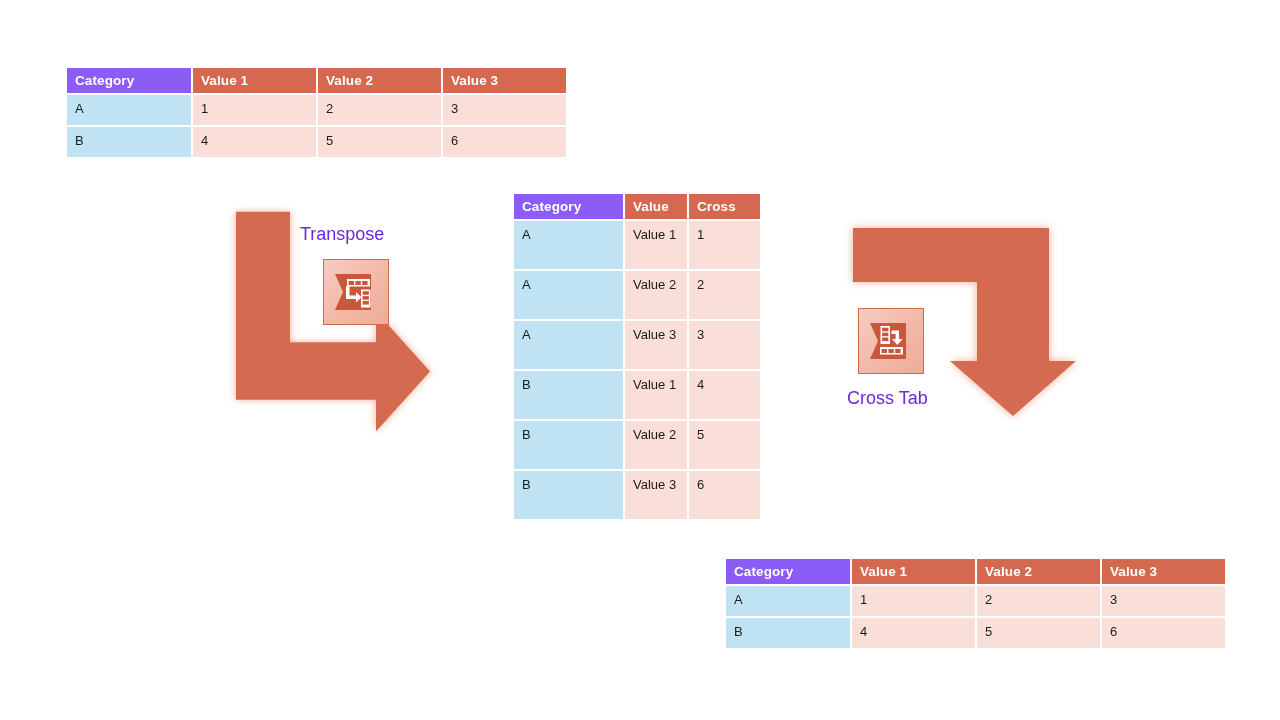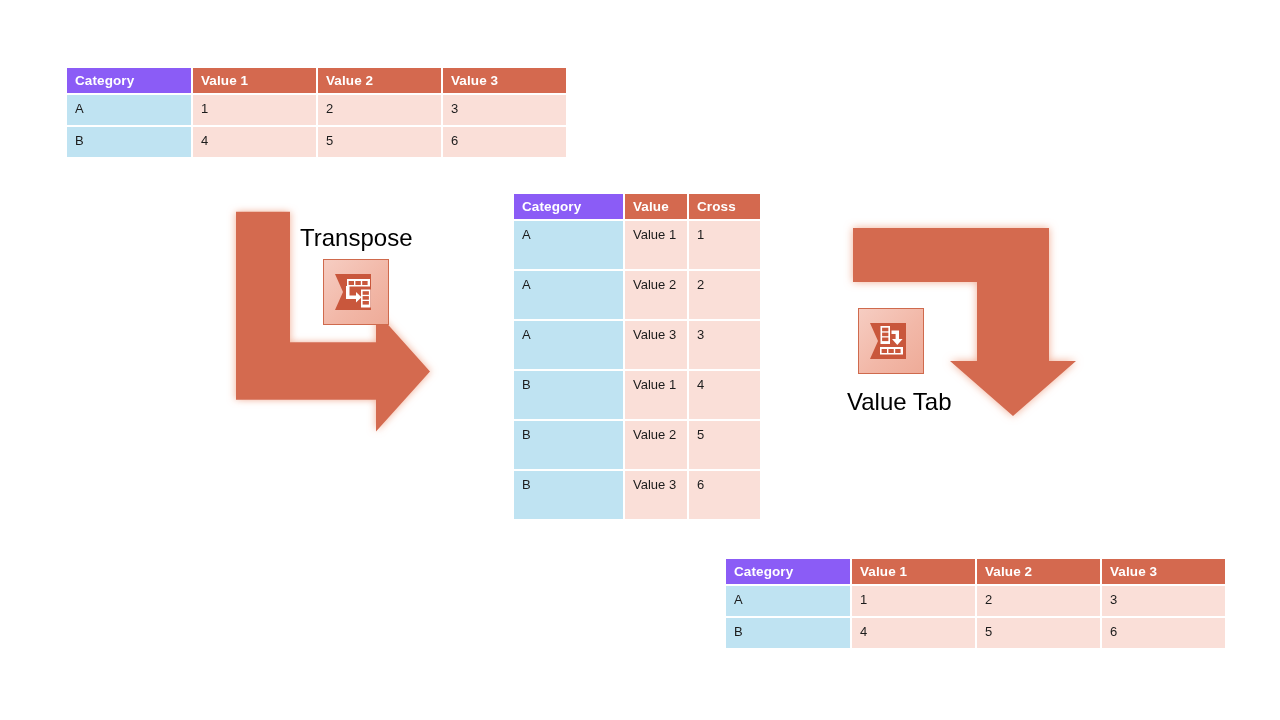--- a/index.html
+++ b/index.html
@@ -106,22 +106,22 @@
   .tile-glyph {
     position: absolute;
     left: 50%;
     top: 50%;
     transform: translate(-50%, -50%);
   }
 
   
   .op-label {
     position: absolute;
-    color: #000000;
-    font-size: 24px;
+    color: #6d28d9;
+    font-size: 18px;
     font-family: "Liberation Sans", sans-serif;
     white-space: nowrap;
   }
   #label-transpose { left: 300px; top: 224px; }
   #label-crosstab  { left: 847px; top: 388px; }
 </style>
 </head>
 <body>
 
 <div class="stage">
@@ -255,21 +255,21 @@
 
       <rect x="12" y="26" width="23" height="7.5" fill="#ffffff"></rect>
       <rect x="13.6" y="28" width="5.4" height="4" fill="#c9573c"></rect>
       <rect x="20.4" y="28" width="5.4" height="4" fill="#c9573c"></rect>
       <rect x="27.2" y="28" width="5.4" height="4" fill="#c9573c"></rect>
 
       <path d="M23.5,6 L23.5,9.4 L31,9.4 L31,18 L34.6,18 L29.3,24 L24,18 L27.6,18 L27.6,13 L23.5,13 Z" fill="#ffffff"></path>
     </svg>
   </div>
 
-  <div class="op-label" id="label-crosstab">Value Tab</div>
+  <div class="op-label" id="label-crosstab">Cross Tab</div>
 
   <table class="tbl" id="table-wide-bottom">
     <colgroup>
       <col class="c1">
         <col class="c2">
         <col class="c3">
         <col class="c4">
     </colgroup>
     <thead>
       <tr>

